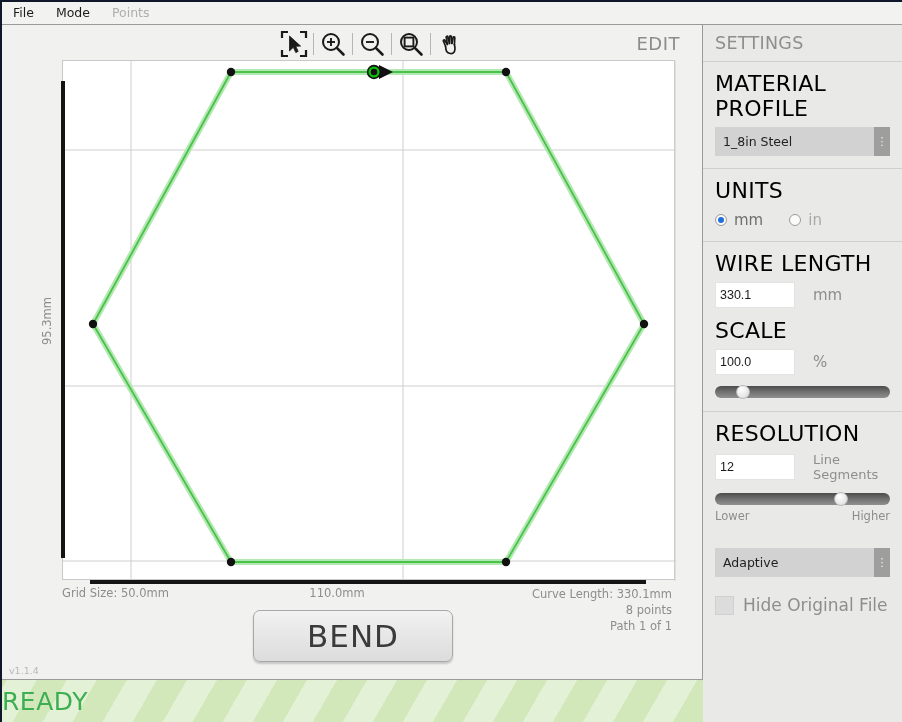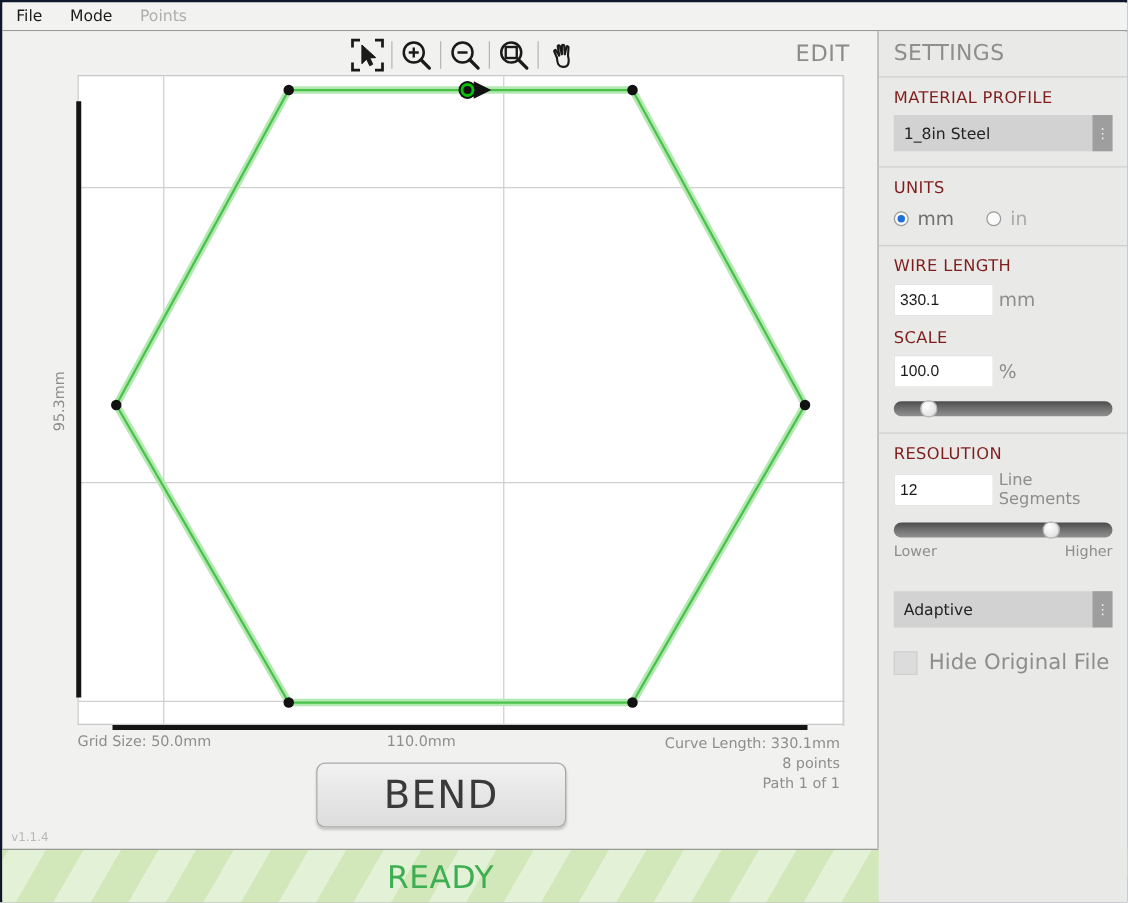--- a/index.html
+++ b/index.html
@@ -115,21 +115,21 @@
   
   #settings {
     position: absolute; left: 701px; top: 23px; width: 199px; height: 677px;
     background: #e9e9e8;
   }
   .sec {
     border-bottom: 1px solid #cfcfcf;
     padding: 7px 12px 12px 12px;
   }
   .sec-head {
-    font-size: 13px; color: #7f1d1d; letter-spacing: 0.3px;
+    font-size: 22px; color: #000000; letter-spacing: 0.3px;
     padding: 2px 0 6px 0;
     font-weight: 400;
   }
   #settings-title {
     font-size: 17.5px; color: #8e8e8e; letter-spacing: 0.3px;
     padding: 8px 0 8px 12px;
     border-bottom: 1px solid #cfcfcf;
   }
   .dropdown {
     position: relative;
@@ -155,21 +155,21 @@
     border: 1px solid #9b9b9b; background: #fbfbfb;
     display: flex; align-items: center; justify-content: center;
   }
   .radio-dot.on::after {
     content: ""; width: 6px; height: 6px; border-radius: 50%;
     background: #1e6fd9;
   }
   .radio-label { font-size: 15px; color: #6f6f6f; }
   .radio-label.off { color: #a9a9a9; }
 
-  .field-row { display: flex; align-items: center; gap: 4px; }
+  .field-row { display: flex; align-items: center; gap: 18px; }
   .text-input {
     width: 80px; height: 26px;
     background: #ffffff; border: 1px solid #e3e3e3;
     font-size: 12.5px; color: #1a1a1a;
     padding: 0 4px; line-height: 24px;
   }
   .unit { font-size: 15px; color: #8e8e8e; }
   .unit.small { font-size: 13px; }
 
   .slider { position: relative; height: 14px; margin-top: 10px; }
@@ -198,21 +198,21 @@
   
   #statusbar {
     position: absolute; left: 0; top: 677px; width: 701px; height: 43px;
     border-top: 1px solid #9a9a9a;
     background-color: #d4e8bd;
     background-image: repeating-linear-gradient(
       -60deg,
       #d2e7ba 0px, #d2e7ba 26px,
       #e3f1d6 26px, #e3f1d6 52px
     );
-    display: flex; align-items: center; justify-content: center;
+    display: flex; align-items: center; 
     overflow: hidden;
   }
   #status-text {
     font-size: 25px; color: #3eae52; letter-spacing: 0.5px;
   }
   #status-filler {
     position: absolute; left: 701px; top: 677px; width: 199px; height: 43px;
     background: #e9e9e8;
   }
 </style>

